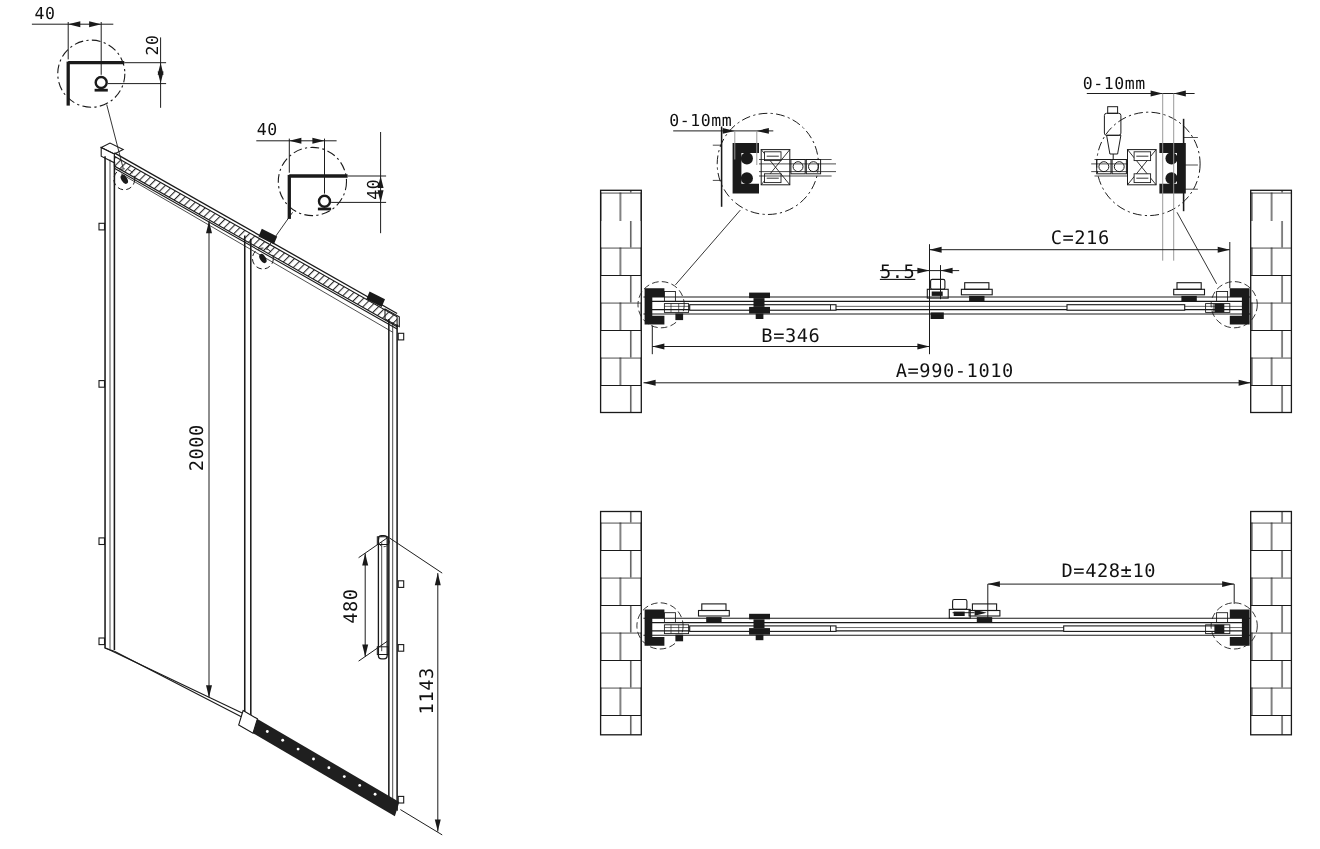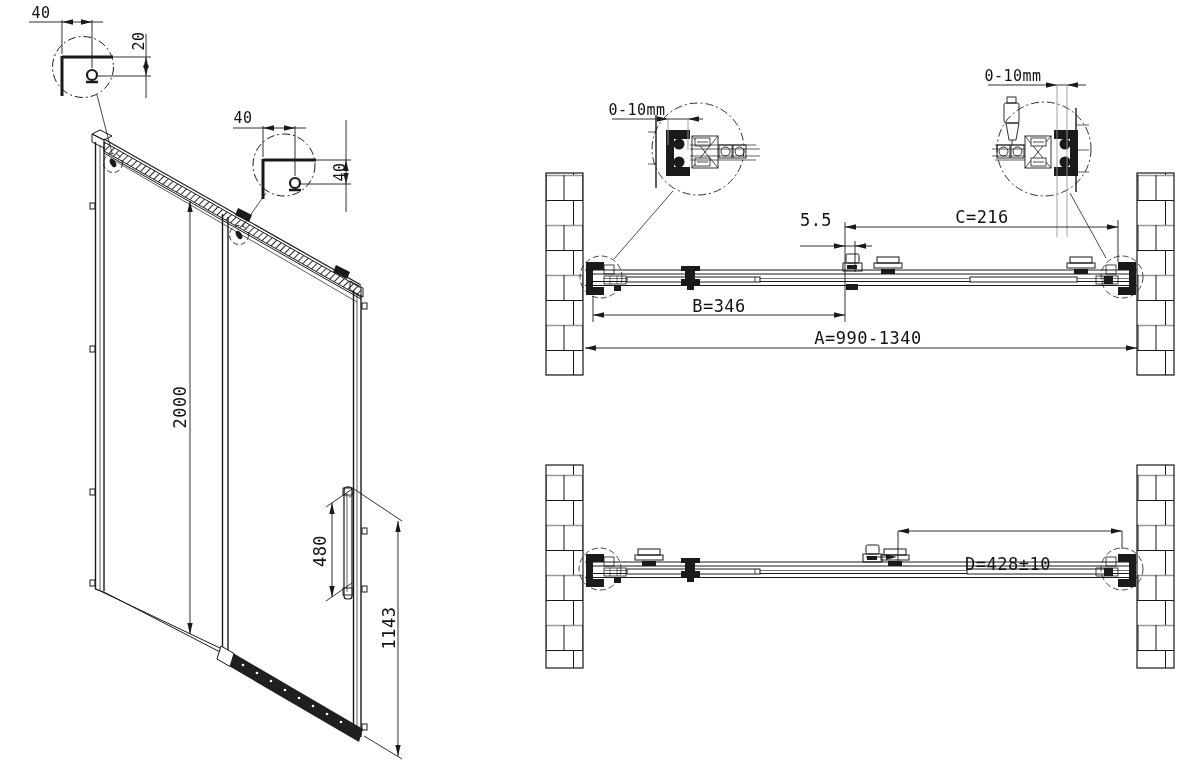--- a/index.html
+++ b/index.html
@@ -392,19 +392,19 @@
 
 <div class="dimlab sm" style="left:41px;top:13px;">40</div>
 <div class="dimlab sm rot" style="left:139px;top:41px;">20</div>
 <div class="dimlab sm" style="left:243px;top:118px;">40</div>
 <div class="dimlab sm rot" style="left:340px;top:172px;">40</div>
 <div class="dimlab rot" style="left:180px;top:407px;">2000</div>
 <div class="dimlab rot" style="left:320px;top:551px;">480</div>
 <div class="dimlab rot" style="left:389px;top:628px;">1143</div>
 <div class="dimlab sm" style="left:637px;top:110px;">0-10mm</div>
 <div class="dimlab sm" style="left:1013px;top:76px;">0-10mm</div>
-<div class="dimlab" style="left:816px;top:220px;">5.5</div>
+<div class="dimlab" style="left:816px;top:248px;text-decoration:underline;">5.5</div>
 <div class="dimlab" style="left:982px;top:217px;">C=216</div>
 <div class="dimlab" style="left:719px;top:306px;">B=346</div>
-<div class="dimlab" style="left:868px;top:338px;">A=990-1340</div>
-<div class="dimlab" style="left:1008px;top:520px;margin-top:44px;">D=428±10</div>
+<div class="dimlab" style="left:868px;top:338px;">A=990-1010</div>
+<div class="dimlab" style="left:1008px;top:520px;">D=428±10</div>
 
 </div>
 
 </body></html>

